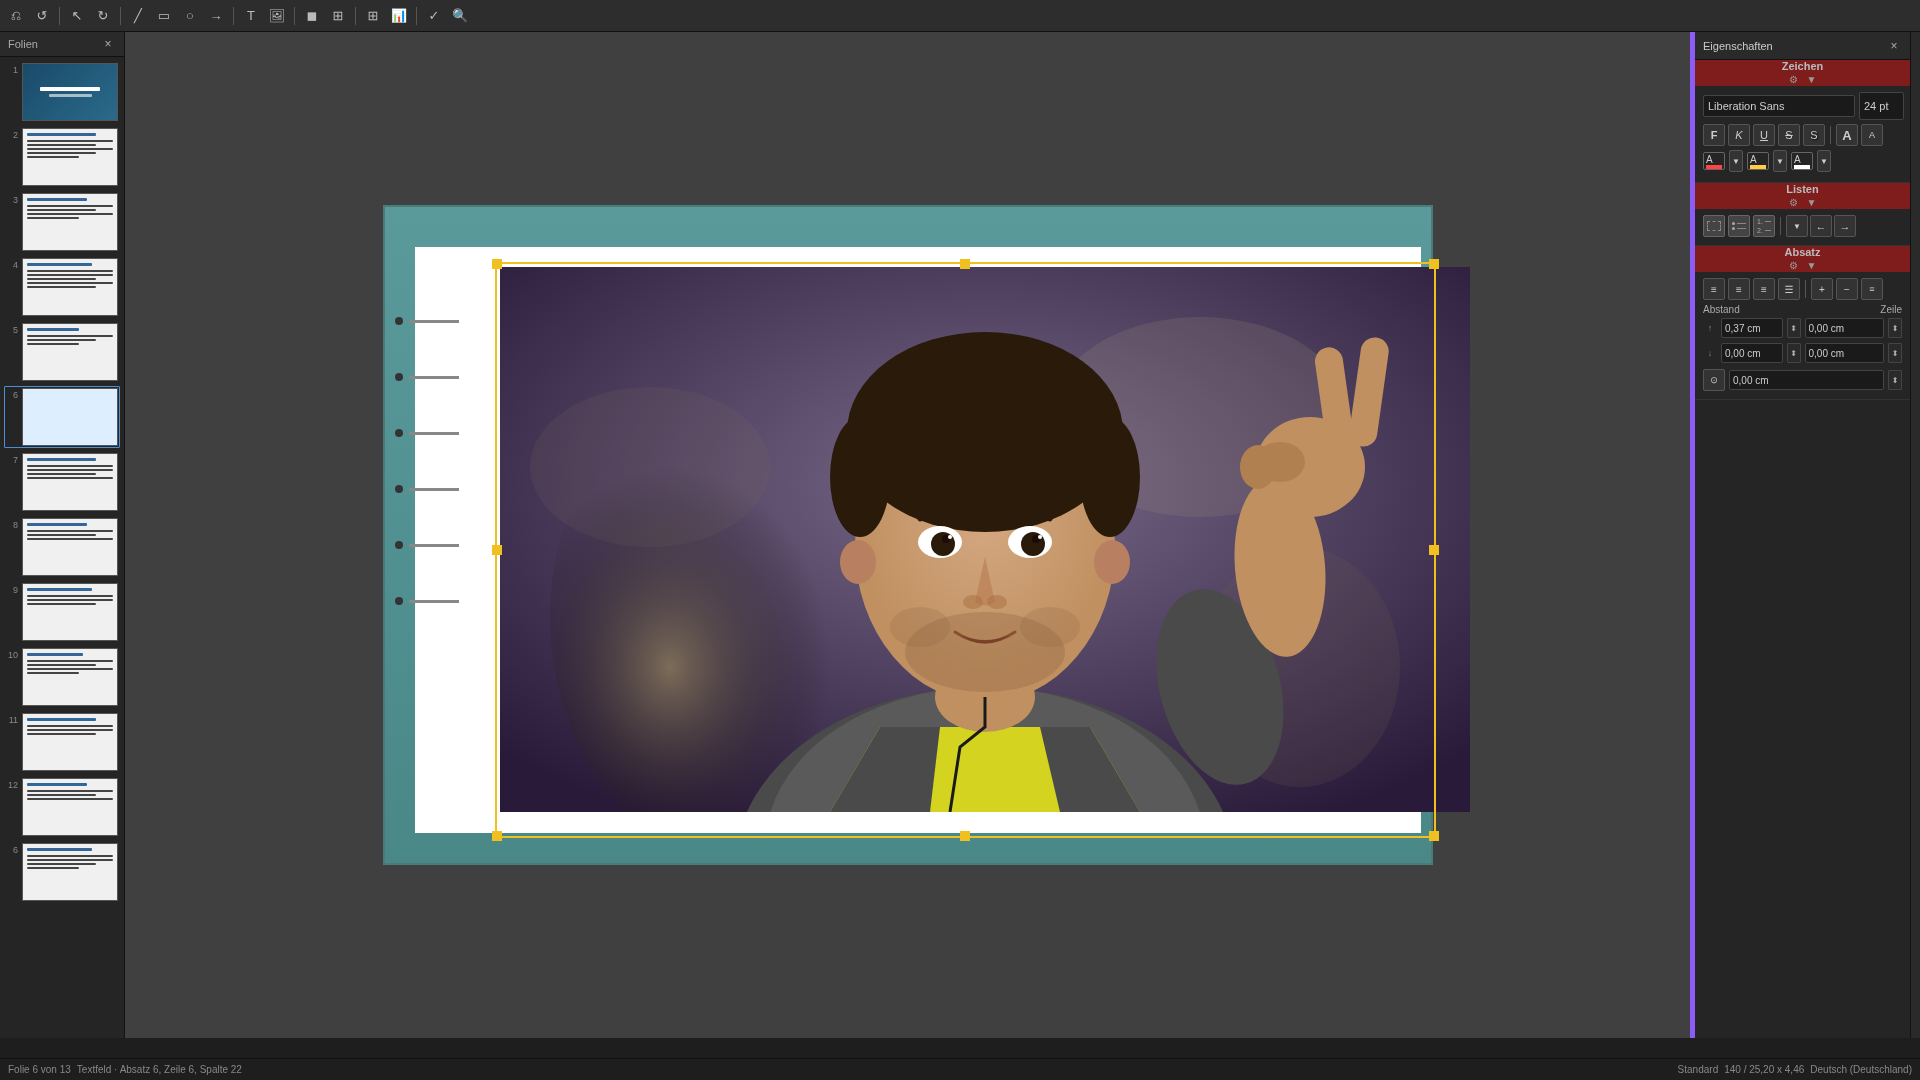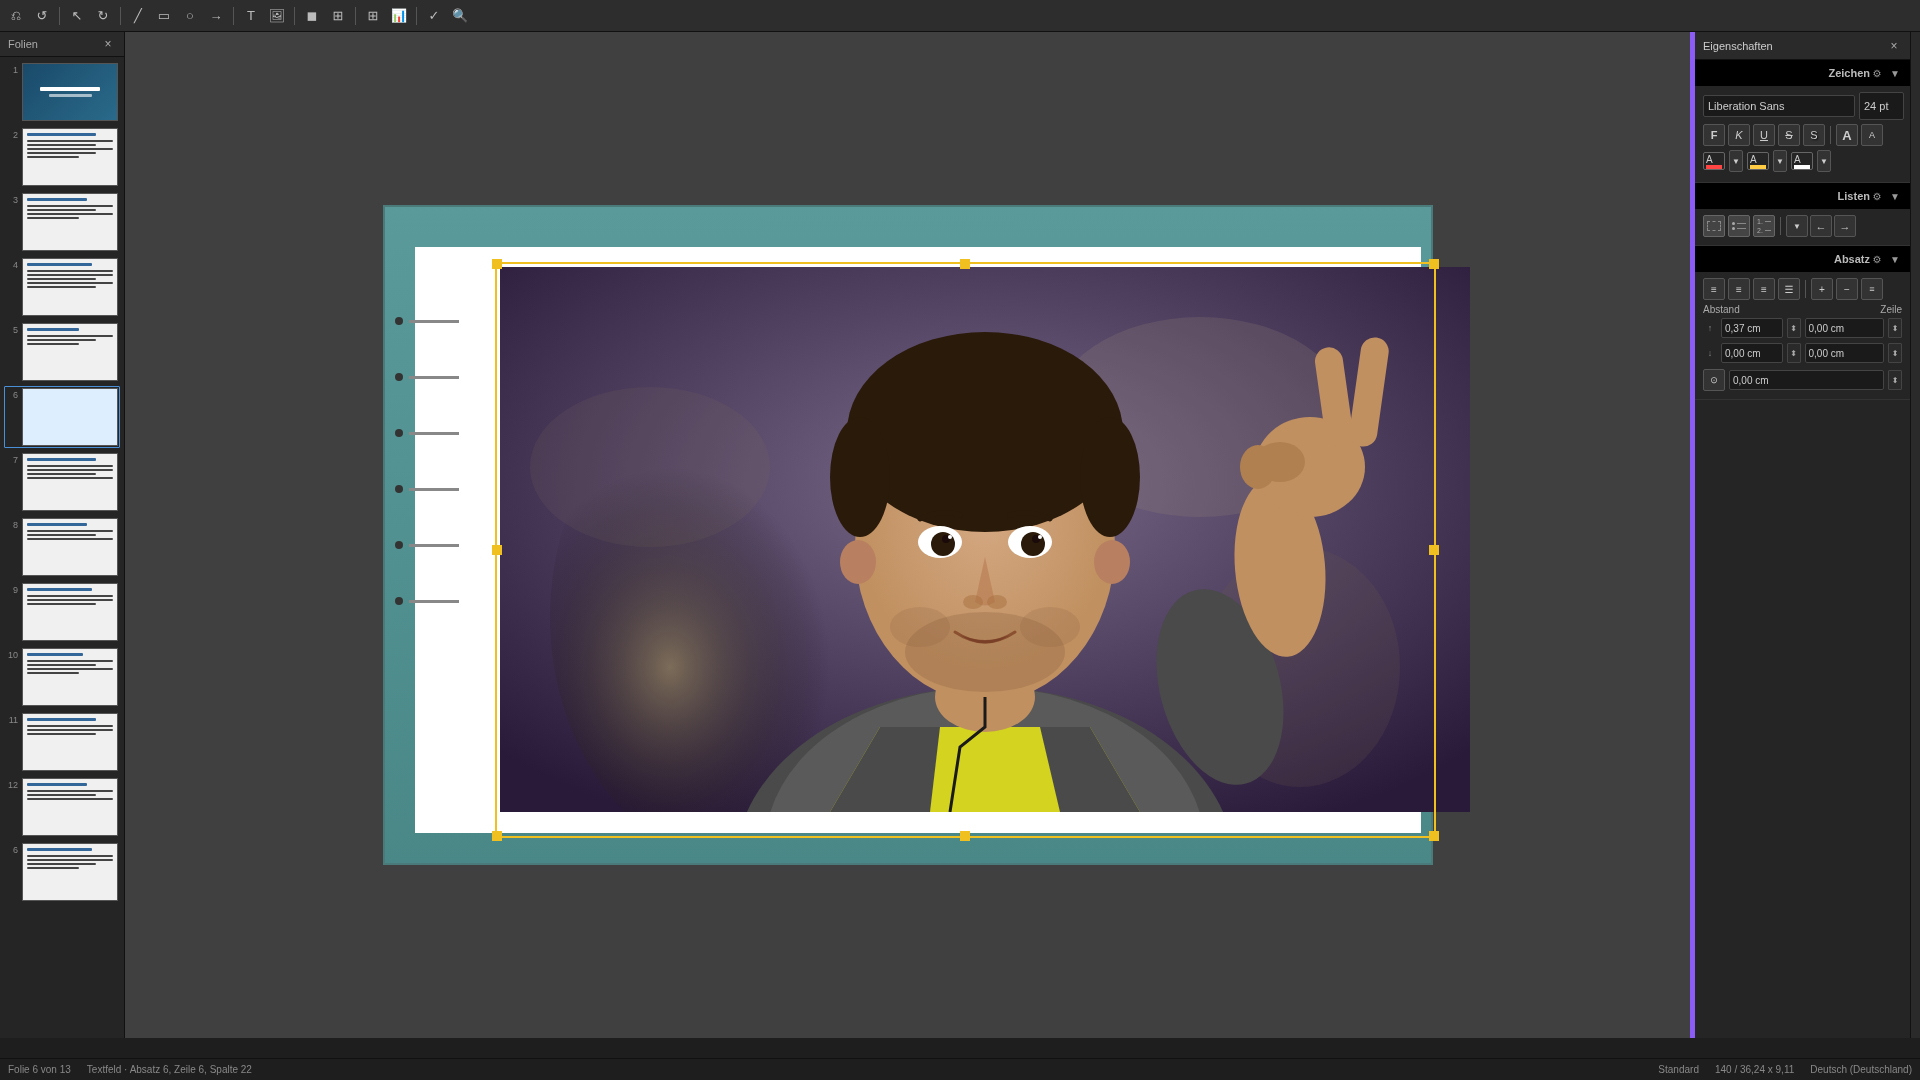--- a/index.html
+++ b/index.html
@@ -267,22 +267,23 @@
       border-bottom: 1px solid #333;
       padding: 0;
     }
 
     .panel-section-header {
       height: 26px;
       display: flex;
       align-items: center;
       justify-content: flex-end;
       padding: 0 8px;
-      background: #000000;
+      background: #7f1d1d;
       cursor: pointer;
+      flex-direction: column;
     }
 
     .panel-section-title {
       font-size: 11px;
       color: #bbb;
       font-weight: bold;
     }
 
     .panel-section-body {
       padding: 6px 8px;
@@ -425,21 +426,21 @@
     }
 
     
     #statusbar {
       height: 22px;
       background: #1e1e1e;
       border-top: 1px solid #111;
       display: flex;
       align-items: center;
       padding: 0 8px;
-      gap: 16px;
+      gap: 6px;
       flex-shrink: 0;
       font-size: 10px;
       color: #888;
       margin-top: 20px;
     }
     .status-item {
       display: flex;
       align-items: center;
       gap: 4px;
     }
@@ -995,15 +996,15 @@
   <div class="scrollbar-stub" style="width:10px;background:#2a2a2a;border-left:1px solid #111;flex-shrink:0;">
   </div>
 
 </div>
 
 <div id="statusbar">
   <span class="status-item">Folie 6 von 13</span>
   <span class="status-item">Textfeld · Absatz 6, Zeile 6, Spalte 22</span>
   <span style="flex:1;"></span>
   <span class="status-item">Standard</span>
-  <span class="status-item">140 / 36,24 x 9,11</span>
+  <span class="status-item">140 / 25,20 x 4,46</span>
   <span class="status-item">Deutsch (Deutschland)</span>
 </div>
 
 </body></html>

